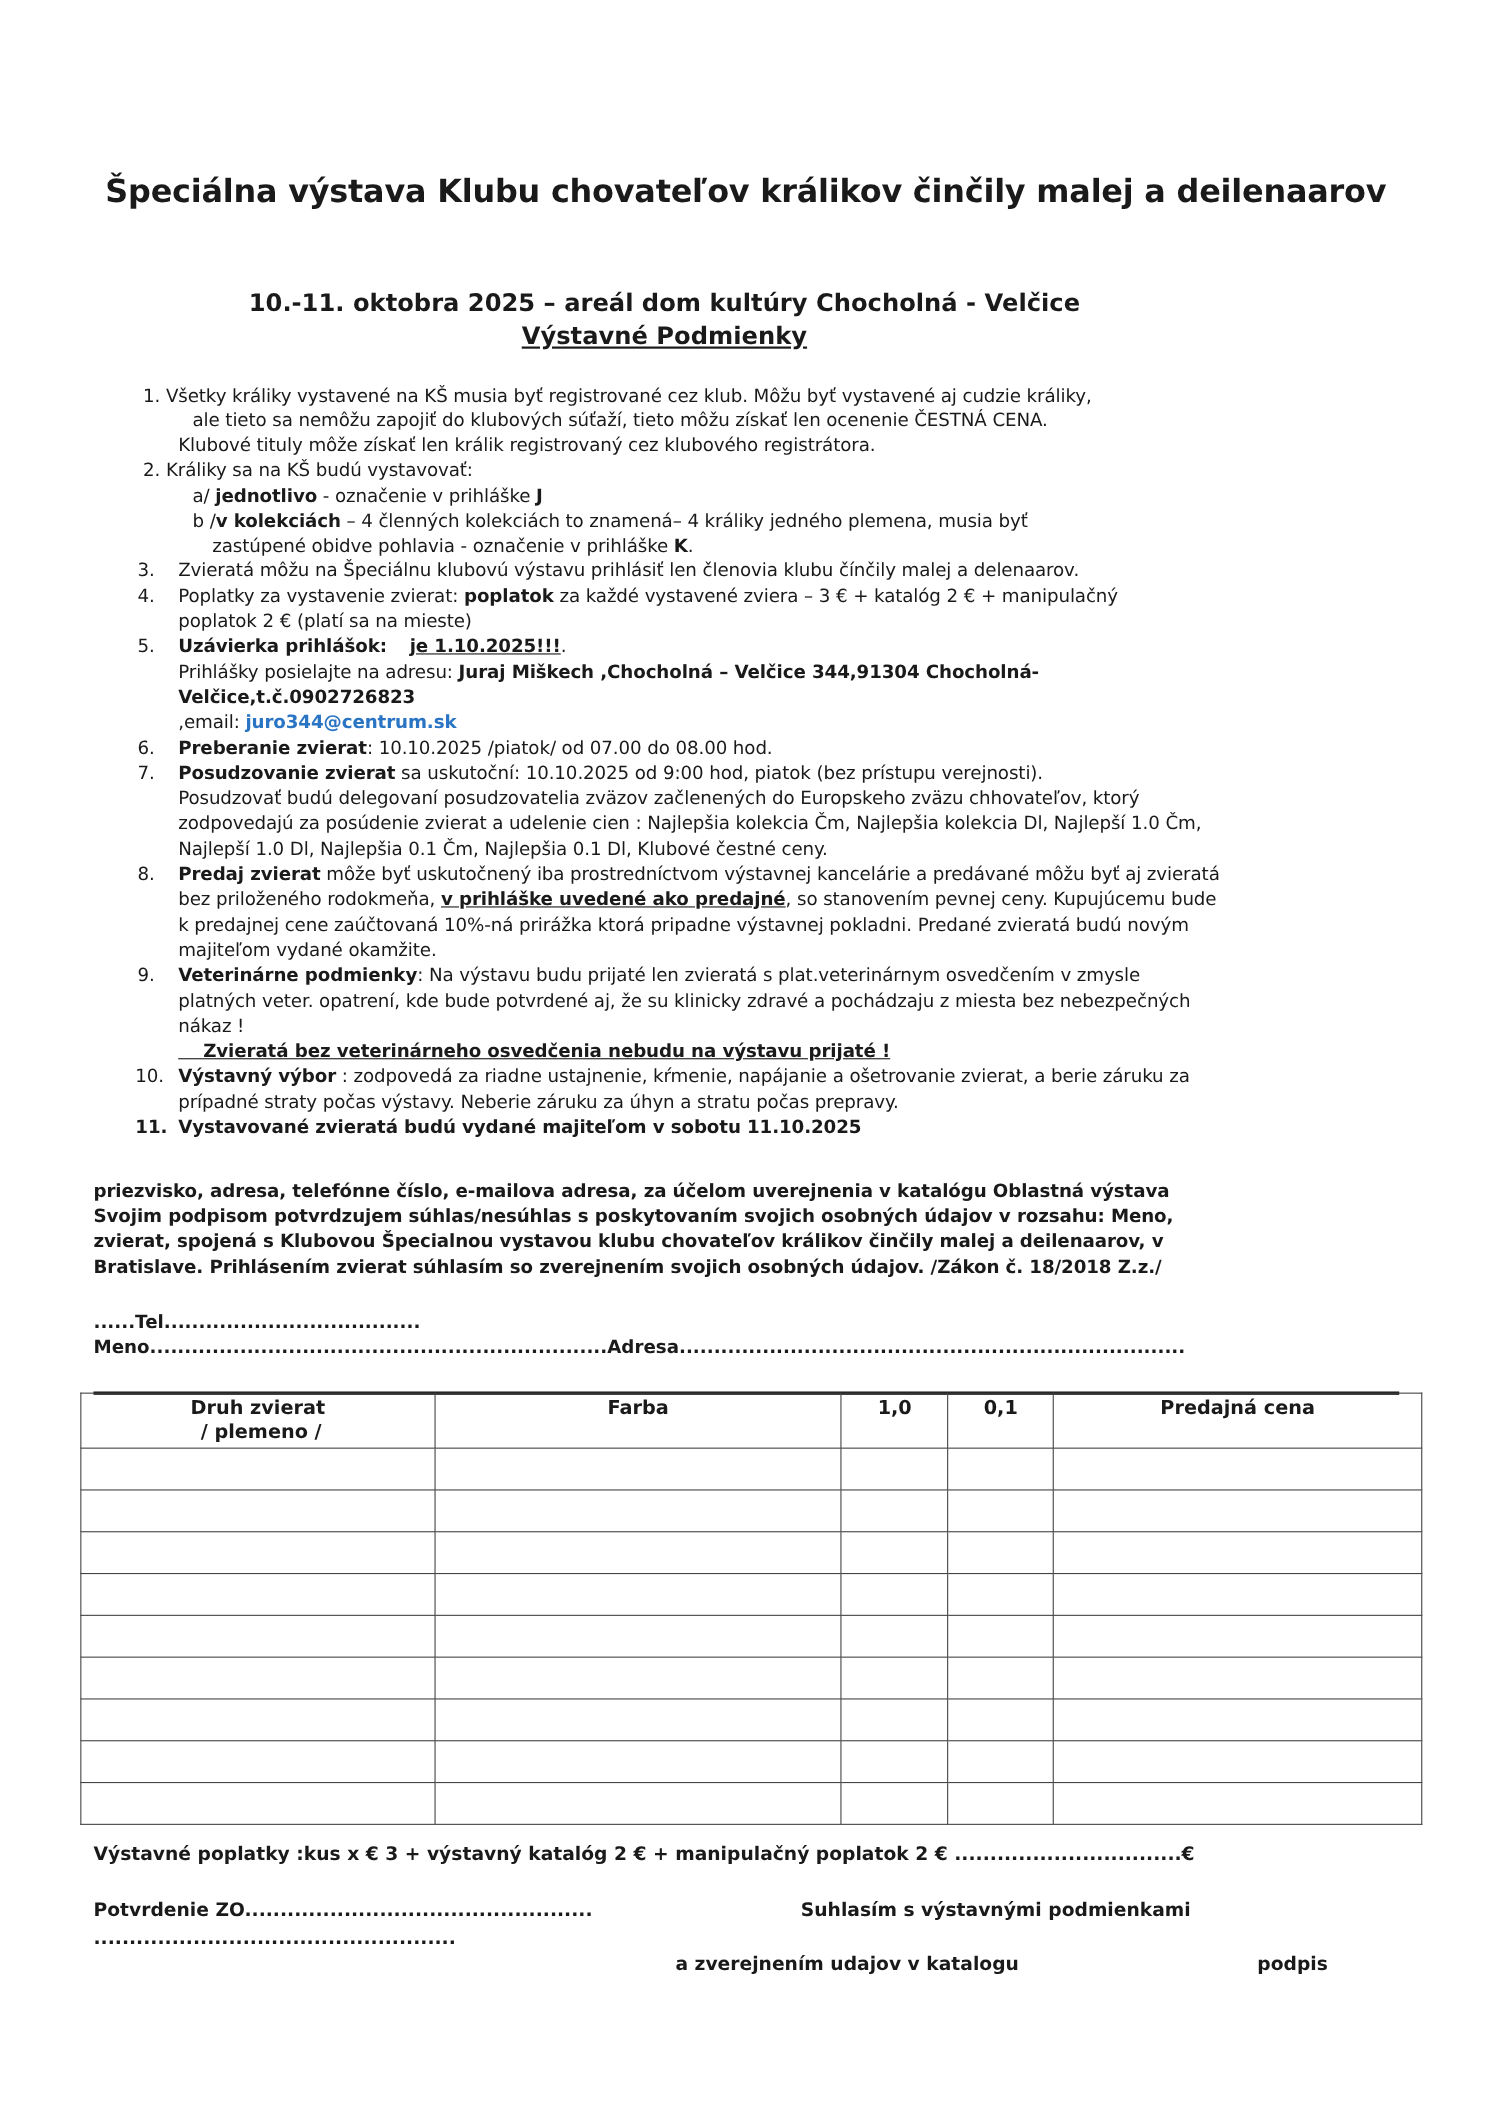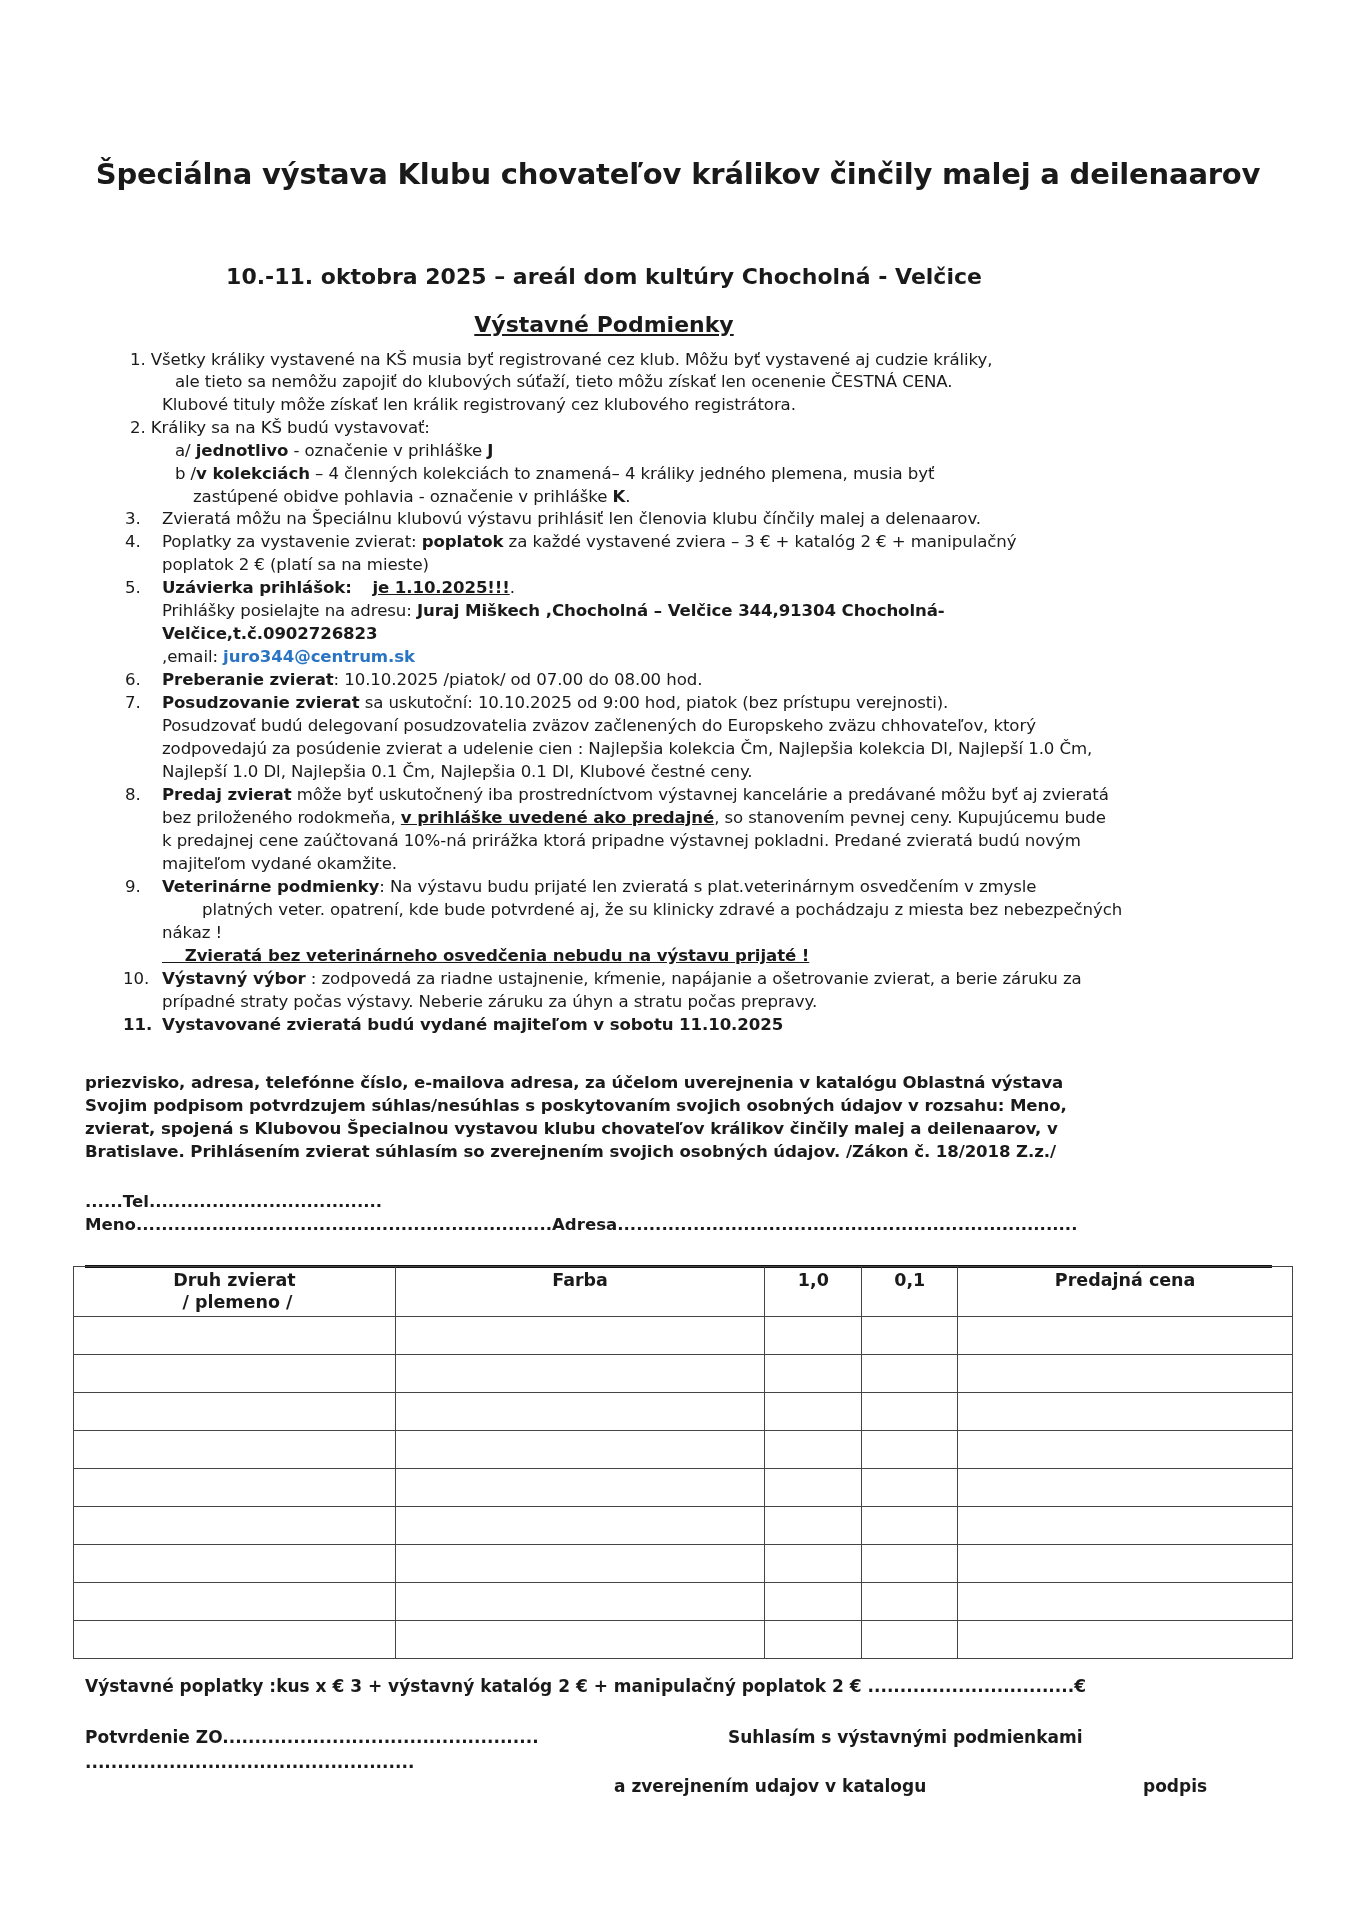--- a/index.html
+++ b/index.html
@@ -1,20 +1,20 @@
 <!DOCTYPE html>
 <html><head>
 <meta charset="utf-8">
 <style>
   html, body { margin: 0; padding: 0; background: #ffffff; }
   body { width: 1356px; height: 1920px; position: relative; font-family: "DejaVu Sans", sans-serif; color: #1a1a1a; overflow: hidden; }
   .abs { position: absolute; }
   .title { left: 0; width: 1356px; top: 154px; text-align: center; font-weight: bold; font-size: 29px; line-height: 40px; letter-spacing: -0.2px; }
   .subtitle { left: 0; width: 1208px; top: 262px; text-align: center; font-weight: bold; font-size: 22px; line-height: 30px; }
-  .subtitle .u { text-decoration: underline; margin-top: 18px; }
+  .subtitle .u { text-decoration: underline; }
   .body-text { font-size: 16.6px; line-height: 22.6px; white-space: nowrap; letter-spacing: -0.1px; }
   b { font-weight: bold; }
   .ul { text-decoration: underline; }
   .link { color: #2a74c4; font-weight: bold; }
   .consent { left: 85px; top: 1071px; width: 1200px; font-weight: bold; font-size: 16.6px; line-height: 23px; white-space: nowrap; letter-spacing: -0.1px; }
   .fields { left: 85px; top: 1190px; font-weight: bold; font-size: 16.6px; line-height: 23px; white-space: nowrap; }
   .rule { left: 85px; top: 1265px; width: 1187px; height: 3px; background: #111; }
   table.form { position: absolute; left: 73px; top: 1266px; width: 1220px; border-collapse: collapse; }
   table.form td, table.form th { border: 1.5px solid #444; padding: 0; }
   table.form th { height: 47px; font-weight: bold; font-size: 17.5px; line-height: 22px; vertical-align: top; text-align: center; padding-top: 2px; }
@@ -68,21 +68,21 @@
   <div class="abs body-text" style="left:162px; top:761px;">Najlepší 1.0 Dl,      Najlepšia 0.1 Čm, Najlepšia 0.1 Dl, Klubové čestné ceny.</div>
 
   <div class="abs body-text" style="left:125px; top:784px;">8.</div>
   <div class="abs body-text" style="left:162px; top:784px;"><b>Predaj zvierat</b><span> môže byť uskutočnený iba prostredníctvom výstavnej kancelárie a predávané môžu byť aj zvieratá</span></div>
   <div class="abs body-text" style="left:162px; top:807px;"><span>bez priloženého rodokmeňa, </span><b class="ul">v prihláške uvedené ako predajné</b><span>, so stanovením pevnej ceny. Kupujúcemu bude</span></div>
   <div class="abs body-text" style="left:162px; top:830px;">k predajnej cene zaúčtovaná 10%-ná prirážka ktorá pripadne výstavnej pokladni. Predané zvieratá budú novým</div>
   <div class="abs body-text" style="left:162px; top:853px;">majiteľom vydané okamžite.</div>
 
   <div class="abs body-text" style="left:125px; top:876px;">9.</div>
   <div class="abs body-text" style="left:162px; top:876px;"><b>Veterinárne podmienky</b><span>: Na výstavu budu prijaté len zvieratá s plat.veterinárnym osvedčením v zmysle</span></div>
-  <div class="abs body-text" style="left:162px; top:899px;margin-left:40px;">platných veter. opatrení, kde bude potvrdené aj, že su klinicky zdravé a pochádzaju z miesta bez nebezpečných</div>
+  <div class="abs body-text" style="left:162px; top:899px;">platných veter. opatrení, kde bude potvrdené aj, že su klinicky zdravé a pochádzaju z miesta bez nebezpečných</div>
   <div class="abs body-text" style="left:162px; top:922px;">nákaz !</div>
   <div class="abs body-text" style="left:162px; top:945px; font-weight:bold; text-decoration:underline; white-space:pre;">    Zvieratá bez veterinárneho osvedčenia nebudu na výstavu prijaté !</div>
 
   <div class="abs body-text" style="left:123px; top:968px;">10.</div>
   <div class="abs body-text" style="left:162px; top:968px;"><b>Výstavný výbor</b><span> : zodpovedá za riadne ustajnenie, kŕmenie, napájanie a ošetrovanie zvierat, a berie záruku za</span></div>
   <div class="abs body-text" style="left:162px; top:991px;">prípadné straty počas výstavy. Neberie záruku za úhyn a stratu počas prepravy.</div>
 
   <div class="abs body-text" style="left:123px; top:1014px; font-weight:bold;">11.</div>
   <div class="abs body-text" style="left:162px; top:1014px; font-weight:bold;">Vystavované zvieratá budú vydané majiteľom v sobotu 11.10.2025</div>
 </div>

